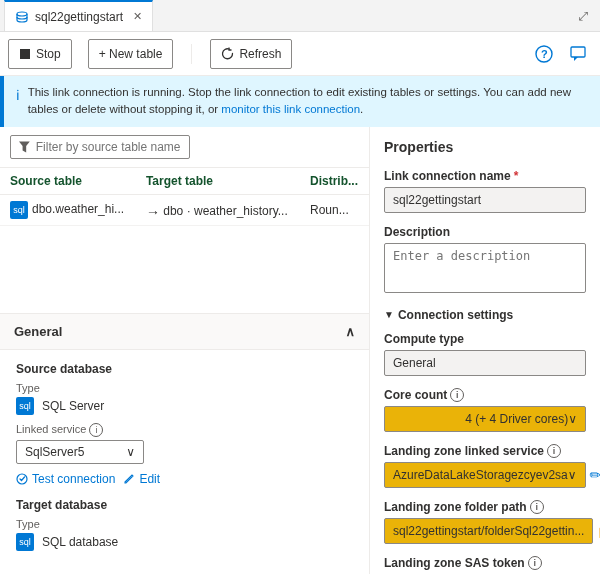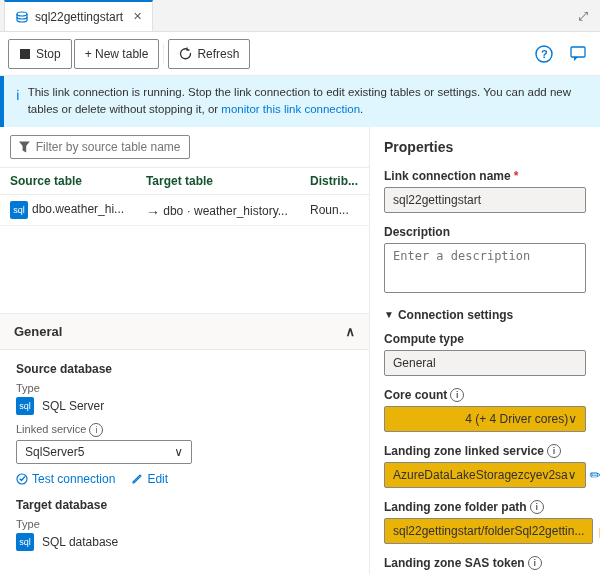--- a/index.html
+++ b/index.html
@@ -49,21 +49,21 @@
       cursor: pointer;
     }
 
     
     .toolbar {
       display: flex;
       align-items: center;
       padding: 4px 8px;
       border-bottom: 1px solid #edebe9;
       height: 44px;
-      gap: 2px;
+      gap: 16px;
     }
     .toolbar-btn {
       display: flex;
       align-items: center;
       gap: 5px;
       padding: 5px 10px;
       border: 1px solid #8a8886;
       background: #fff;
       border-radius: 2px;
       cursor: pointer;
@@ -237,28 +237,28 @@
     .field-row {
       margin-bottom: 8px;
     }
     .linked-service-select {
       display: flex;
       align-items: center;
       border: 1px solid #8a8886;
       border-radius: 2px;
       padding: 4px 8px;
       font-size: 12px;
-      width: 176px;
+      width: 128px;
       justify-content: space-between;
       background: #fff;
       cursor: pointer;
     }
     .action-links {
       display: flex;
-      gap: 16px;
+      gap: 8px;
       margin-top: 8px;
     }
     .action-link {
       display: flex;
       align-items: center;
       gap: 4px;
       color: #0078d4;
       font-size: 12px;
       cursor: pointer;
     }

